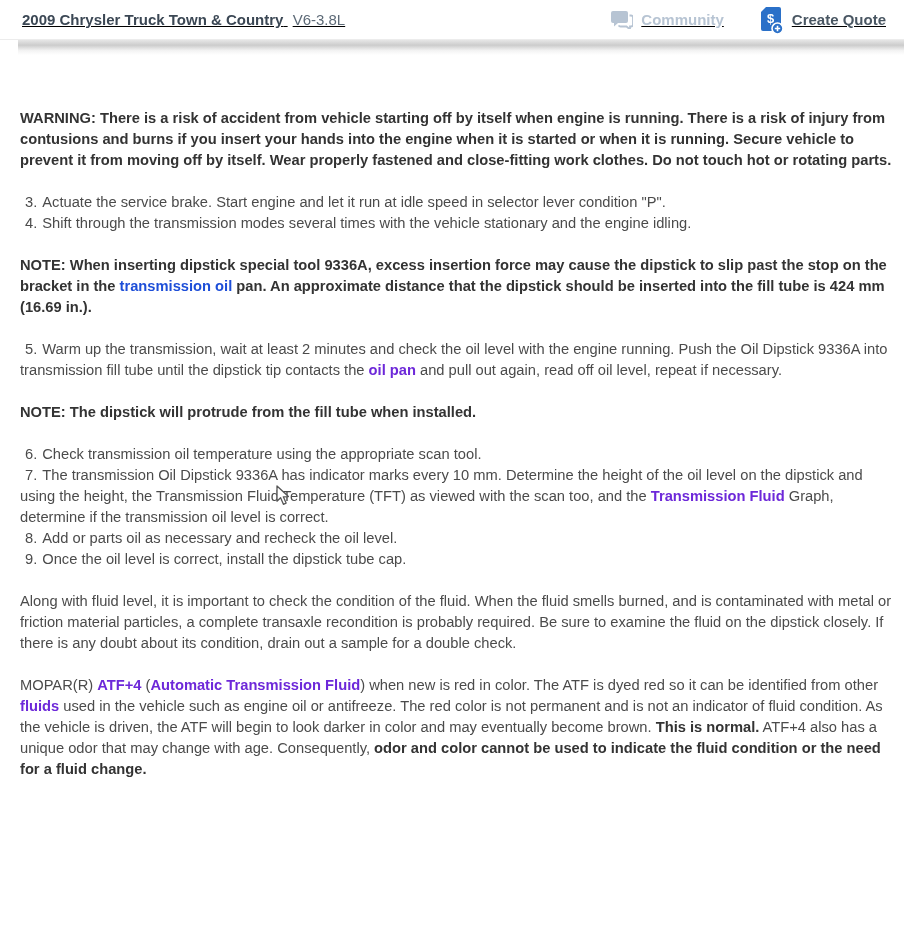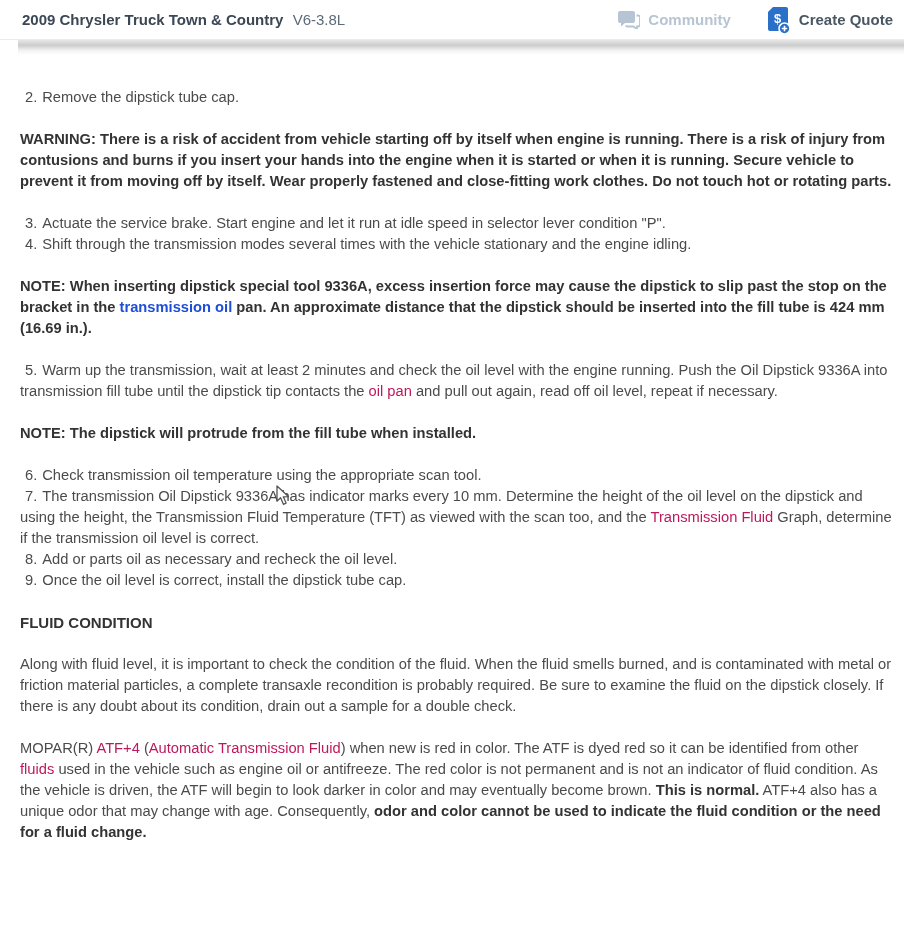--- a/index.html
+++ b/index.html
@@ -8,23 +8,24 @@
     background: #ffffff;
     font-family: "Liberation Sans", "DejaVu Sans", sans-serif;
     overflow: hidden;
   }
   
   .header {
     height: 40px;
     display: flex;
     align-items: center;
     justify-content: space-between;
-    padding: 0 11px 0 22px;
+    padding: 0 18px 0 22px;
     background: #ffffff;
     border-bottom: 1px solid #ececec;
+    text-decoration: underline;
   }
   .page-title { font-size: 15px; color: #3b4754; white-space: nowrap; }
   .page-title .t-bold { font-weight: bold; color: #3b4754; }
   .page-title .t-rest { font-weight: normal; color: #5d6a77; margin-left: 5px; }
   .header-actions { display: flex; align-items: center; gap: 34px; }
   .hdr-btn {
     display: flex; align-items: center; gap: 8px;
     font-size: 15px; font-weight: bold; cursor: pointer;
   }
   .hdr-btn.disabled { color: #b7c4d3; justify-content: flex-end; }
@@ -45,21 +46,21 @@
     font-size: 14.7px;
     line-height: 21px;
     color: #4b4b4b;
   }
   .block { margin: 21px 0; }
   .block:first-child { margin-top: 0; }
   .step { text-indent: 5px; }
   .step-num { margin-right: 5px; }
   .seg-p { color: #4b4b4b; }
   .seg-b { color: #333333; font-weight: bold; }
-  .seg-a { color: #be185d; cursor: pointer; }
+  .seg-a { color: #6d28d9; cursor: pointer; font-weight: bold; }
   .seg-ab { color: #1d4ed8; font-weight: bold; cursor: pointer; }
   h2.section-heading {
     font-size: 15px; font-weight: bold; color: #333333;
     margin: 21px 0; line-height: 21px;
   }
   
   .cursor {
     position: absolute; left: 276px; top: 485px;
     width: 15px; height: 21px; pointer-events: none;
   }
@@ -93,21 +94,20 @@
       </span>
       <span>Create Quote</span>
     </div>
   </div>
 </div>
 
 <div class="header-shadow"></div>
 
 <div class="main">
   <div class="block steps">
-      <div class="step"><span class="step-num">2.</span><span class="seg-p">Remove the dipstick tube cap.</span></div>
     </div>
 
   <p class="block para"><span class="seg-b">WARNING:  There is a risk of accident from vehicle starting off by itself when engine is running. There is a risk of injury from contusions and burns if you insert your hands into the engine when it is started or when it is running. Secure vehicle to prevent it from moving off by itself. Wear properly fastened and close-fitting work clothes. Do not touch hot or rotating parts.</span></p>
 
   <div class="block steps">
       <div class="step"><span class="step-num">3.</span><span class="seg-p">Actuate the service brake. Start engine and let it run at idle speed in selector lever condition "P".</span></div>
       <div class="step"><span class="step-num">4.</span><span class="seg-p">Shift through the transmission modes several times with the vehicle stationary and the engine idling.</span></div>
     </div>
 
   <p class="block para"><span class="seg-b">NOTE:  When inserting dipstick special tool 9336A, excess insertion force may cause the dipstick to slip past the stop on the bracket in the </span><span class="seg-ab">transmission oil</span><span class="seg-b"> pan. An approximate distance that the dipstick should be inserted into the fill tube is 424 mm (16.69 in.).</span></p>
@@ -118,21 +118,20 @@
 
   <p class="block para"><span class="seg-b">NOTE:  The dipstick will protrude from the fill tube when installed.</span></p>
 
   <div class="block steps">
       <div class="step"><span class="step-num">6.</span><span class="seg-p">Check transmission oil temperature using the appropriate scan tool.</span></div>
       <div class="step"><span class="step-num">7.</span><span class="seg-p">The transmission Oil Dipstick 9336A has indicator marks every 10 mm. Determine the height of the oil level on the dipstick and using the height, the Transmission Fluid Temperature (TFT) as viewed with the scan too, and the </span><span class="seg-a">Transmission Fluid</span><span class="seg-p"> Graph, determine if the transmission oil level is correct.</span></div>
       <div class="step"><span class="step-num">8.</span><span class="seg-p">Add or parts oil as necessary and recheck the oil level.</span></div>
       <div class="step"><span class="step-num">9.</span><span class="seg-p">Once the oil level is correct, install the dipstick tube cap.</span></div>
     </div>
 
-  <h2 class="section-heading">FLUID CONDITION</h2>
 
   <p class="block para"><span class="seg-p">Along with fluid level, it is important to check the condition of the fluid. When the fluid smells burned, and is contaminated with metal or friction material particles, a complete transaxle recondition is probably required. Be sure to examine the fluid on the dipstick closely. If there is any doubt about its condition, drain out a sample for a double check.</span></p>
 
   <p class="block para"><span class="seg-p">MOPAR(R) </span><span class="seg-a">ATF+4</span><span class="seg-p"> (</span><span class="seg-a">Automatic Transmission Fluid</span><span class="seg-p">) when new is red in color. The ATF is dyed red so it can be identified from other </span><span class="seg-a">fluids</span><span class="seg-p"> used in the vehicle such as engine oil or antifreeze. The red color is not permanent and is not an indicator of fluid condition. As the vehicle is driven, the ATF will begin to look darker in color and may eventually become brown. </span><span class="seg-b">This is normal.</span><span class="seg-p"> ATF+4 also has a unique odor that may change with age. Consequently, </span><span class="seg-b">odor and color cannot be used to indicate the fluid condition or the need for a fluid change.</span></p>
 
 </div>
 
 <svg class="cursor" viewBox="0 0 15 21">
   <path d="M1 1 L1 16.2 L4.6 12.8 L7.4 19.3 L10.1 18.1 L7.3 11.8 L12.4 11.6 Z" fill="#ffffff" stroke="#555555" stroke-width="1.3" stroke-linejoin="round"></path>
 </svg>

